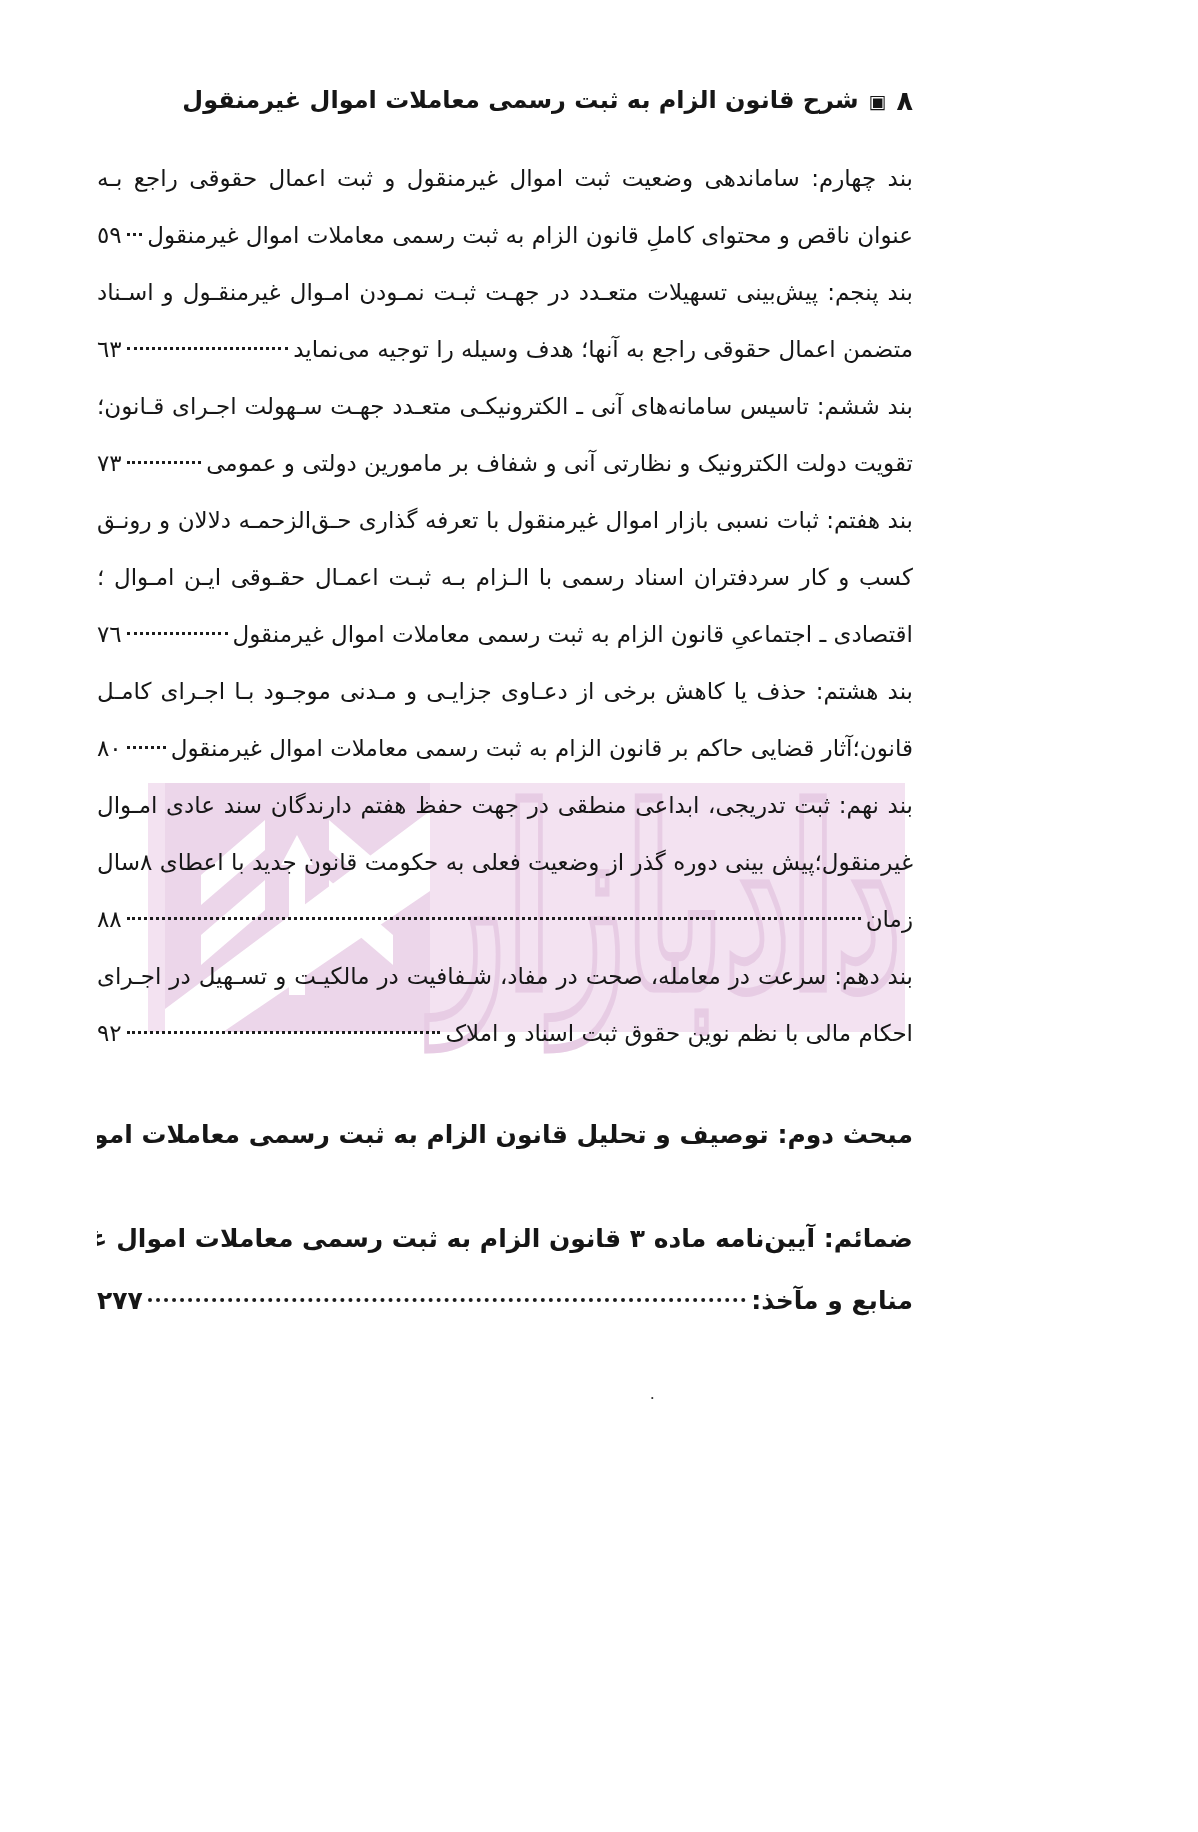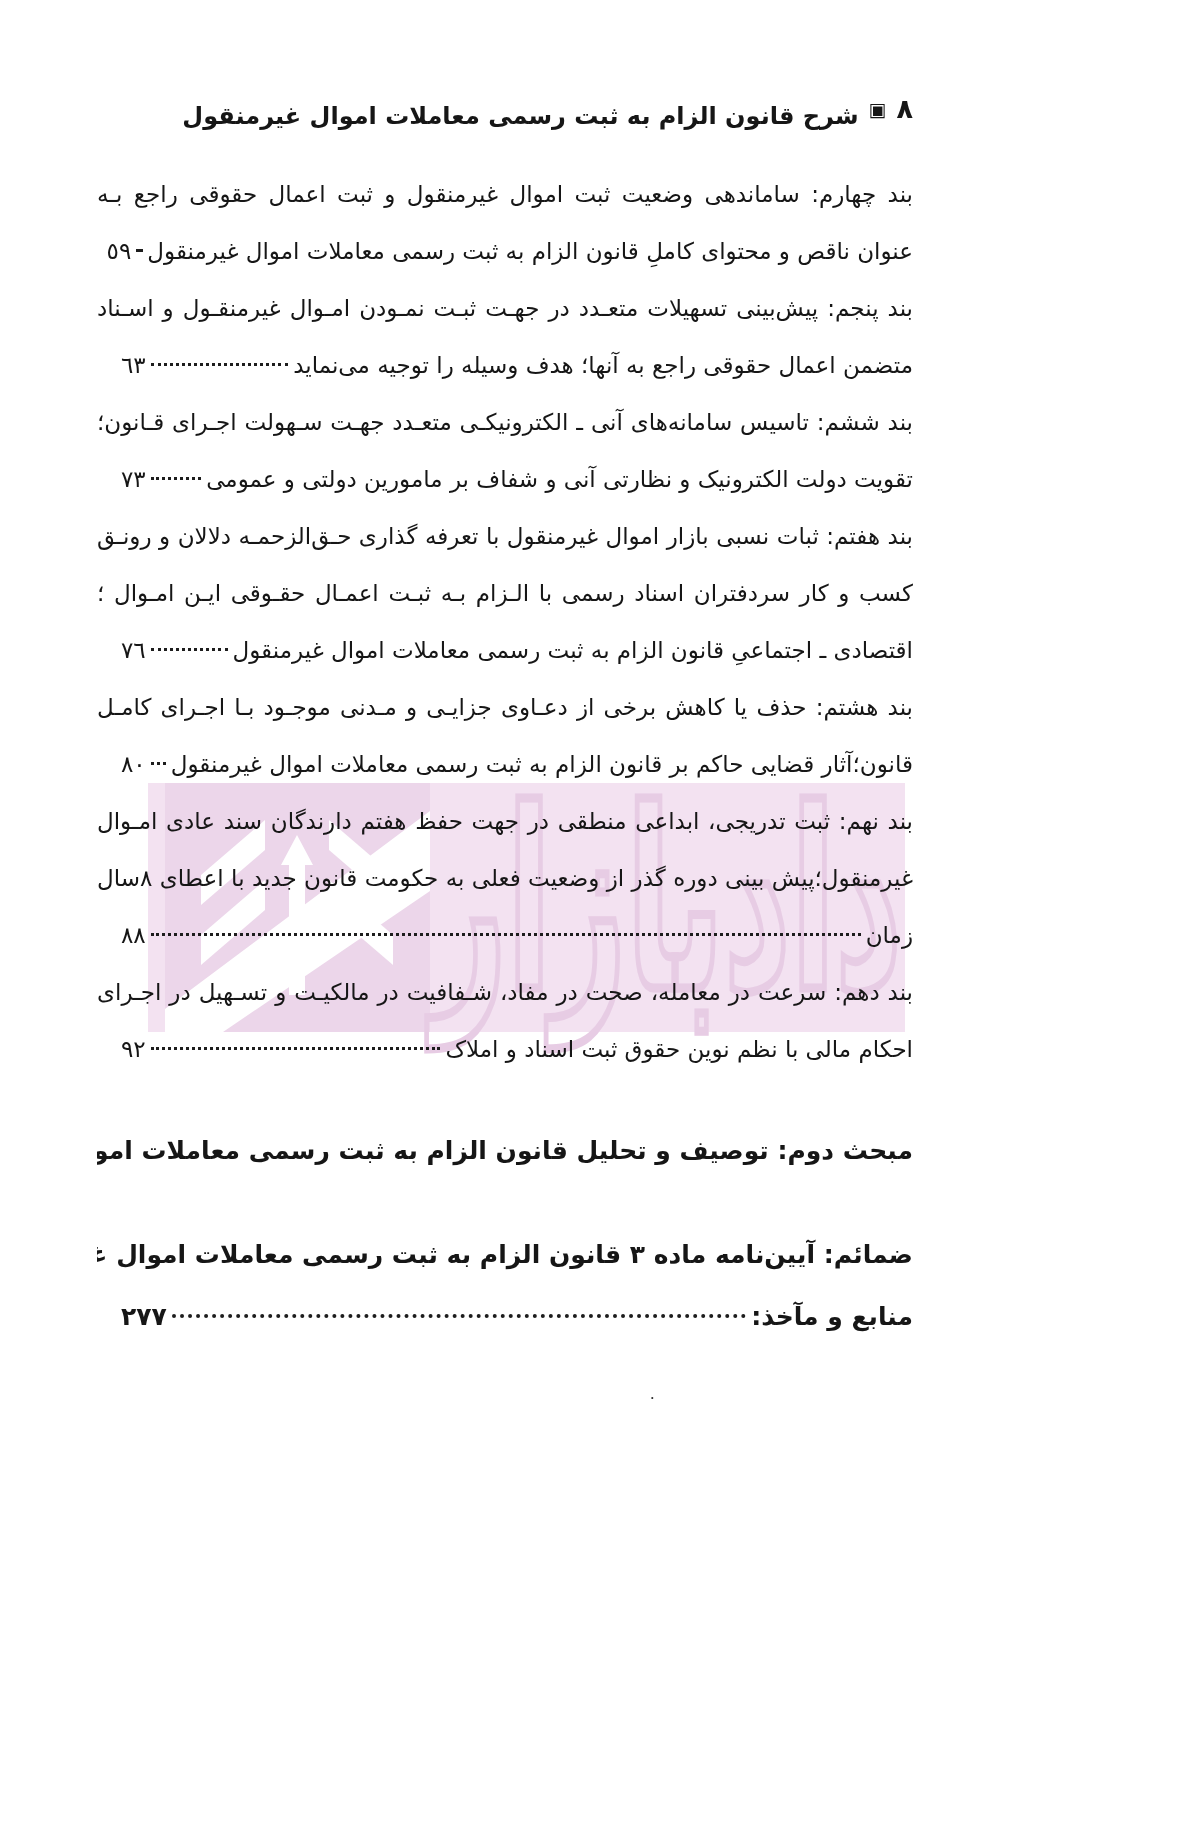--- a/index.html
+++ b/index.html
@@ -18,28 +18,28 @@
   .wm-band{position:absolute;inset:0;background:#f3e2f1;}
   .wm-block{position:absolute;left:17px;top:0;width:265px;height:249px;background:#ecd6ea;}
   .wm-block svg{display:block;width:100%;height:100%;}
   .wm-textwrap{position:absolute;left:282px;top:-40px;width:475px;height:330px;overflow:visible;text-decoration:underline;}
   .wm-textwrap svg{overflow:visible;display:block;width:100%;height:100%;}
   
   .content{position:absolute;top:86px;right:285px;width:816px;z-index:2;}
   .header{display:flex;align-items:center;gap:10px;font-weight:bold;font-size:24px;white-space:nowrap;}
   .pagenum{font-size:27px;line-height:1;}
   .boxicon{font-size:19px;line-height:1;transform:translateY(1px);}
-  .htitle{font-size:24px;margin-top:16px;}
+  .htitle{font-size:24px;}
   .toc{margin-top:36px;}
   .row{height:57px;line-height:57px;font-size:23px;overflow:hidden;}
   .row.flex{display:flex;align-items:baseline;}
   .row.flex .t{white-space:nowrap;}
   .row.just{text-align:justify;text-align-last:justify;}
   .dots{flex:1 1 0;min-width:6px;border-bottom:3px dotted #1d1d1d;margin:0 5px;transform:translateY(-7px);}
-  .n{white-space:nowrap;margin-left:24px;}
+  .n{white-space:nowrap;}
   .row.bold{font-weight:bold;font-size:25px;height:62px;line-height:62px;}
   .row.bold .dots{border-bottom-width:4px;}
   .row.gap{margin-top:42px;}
   
   .stray{position:absolute;left:648px;top:1388px;font-size:16px;color:#333;z-index:2;}
 </style>
 </head>
 <body>
 
 <div class="page">

